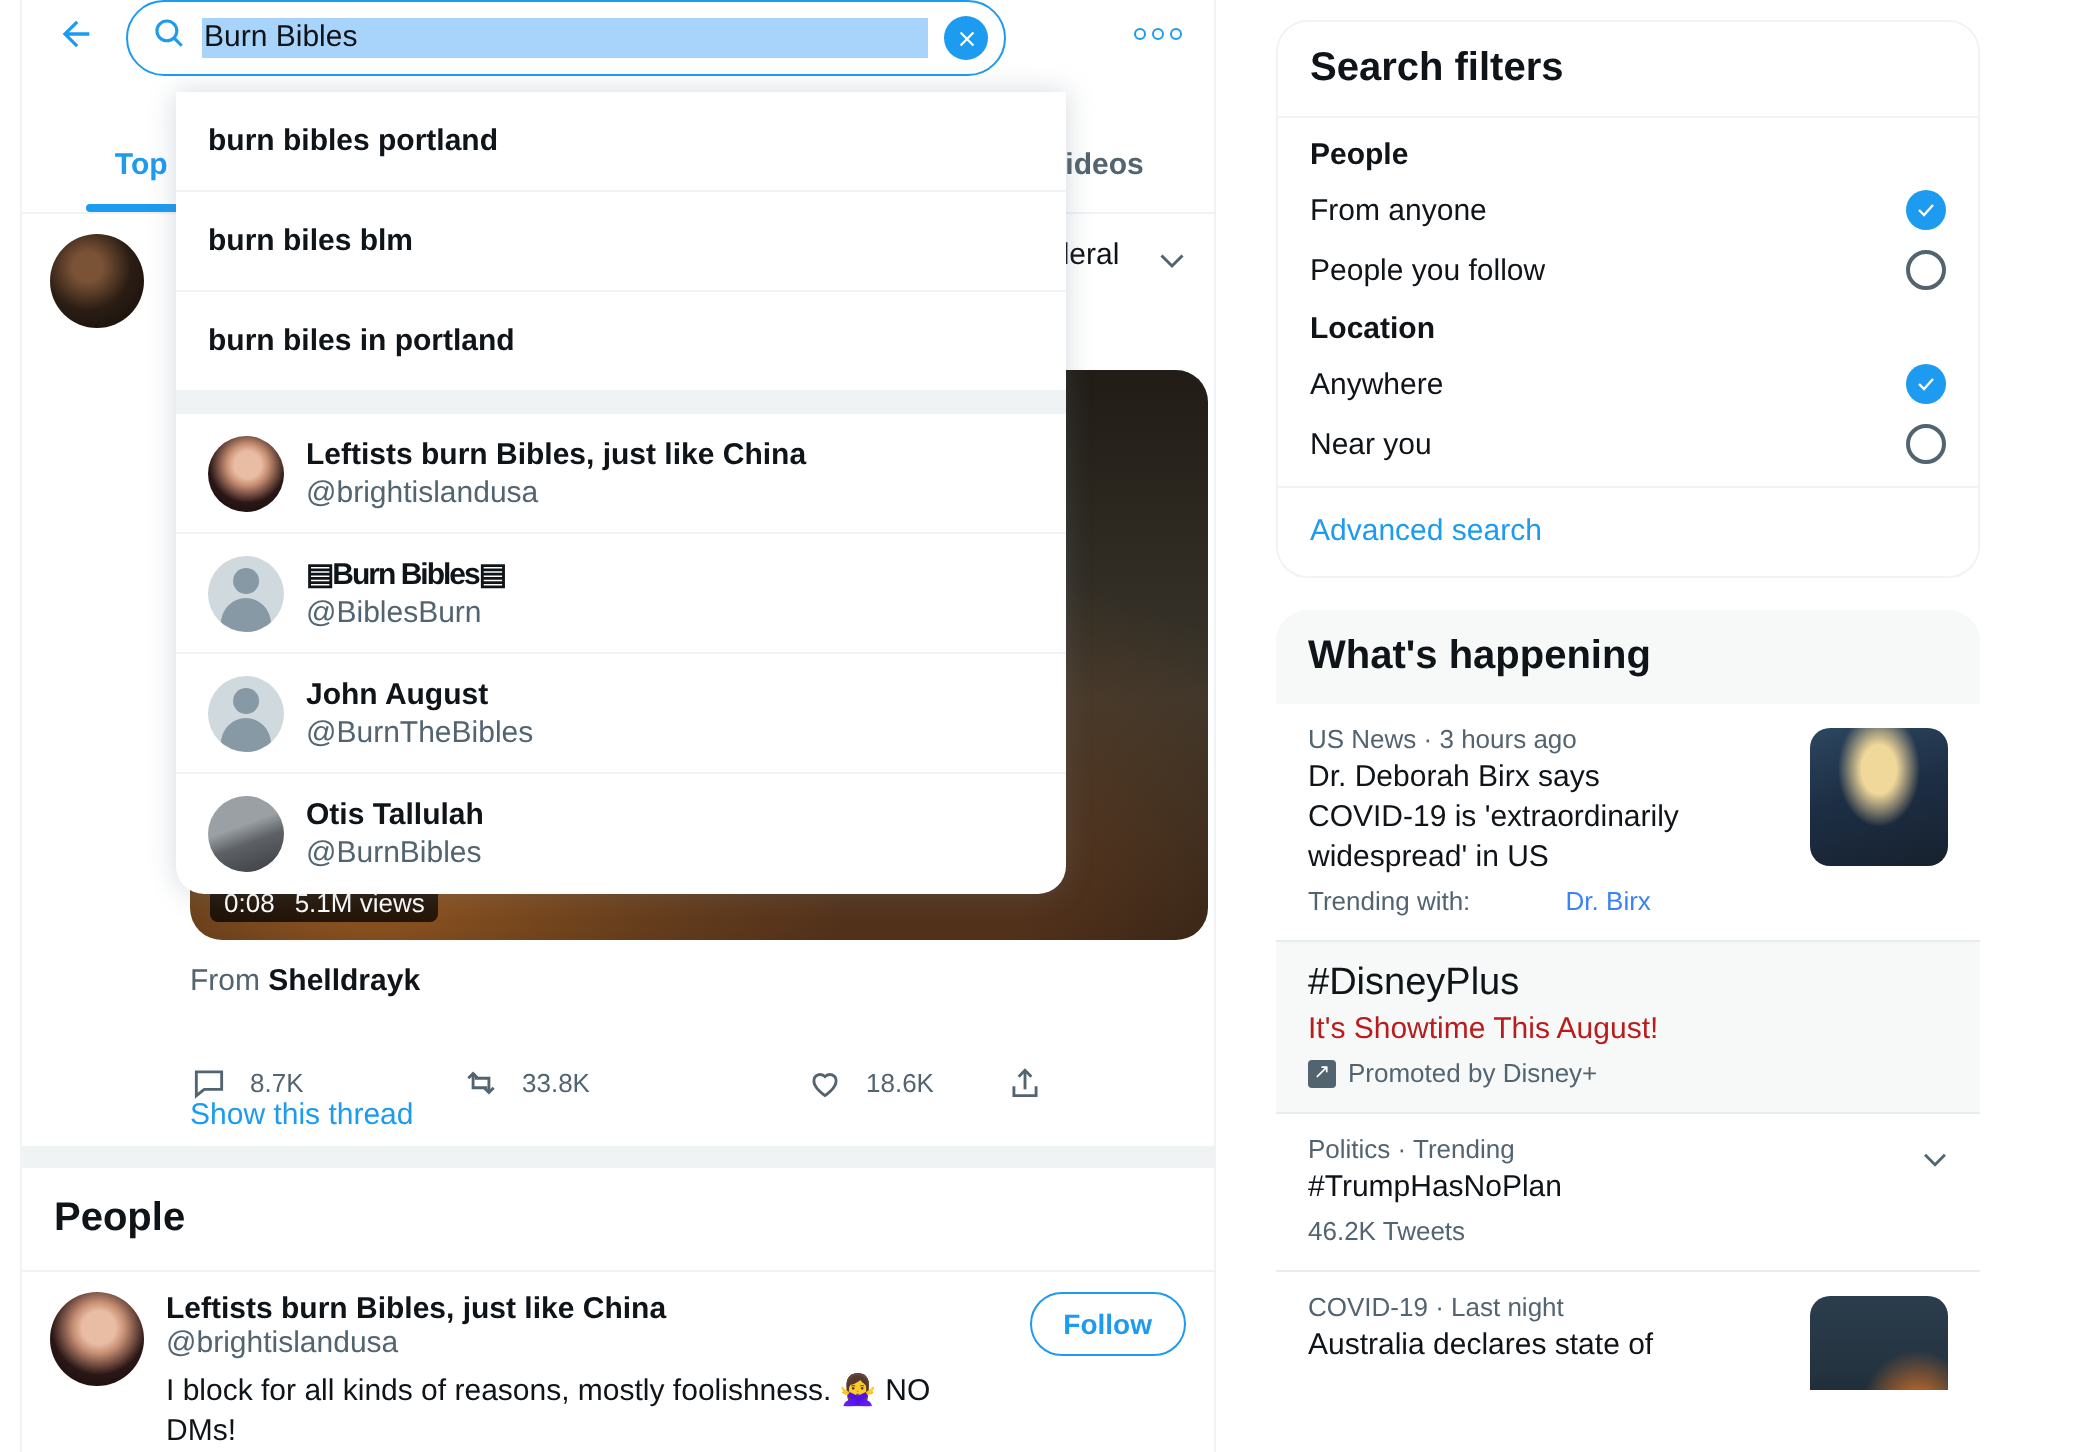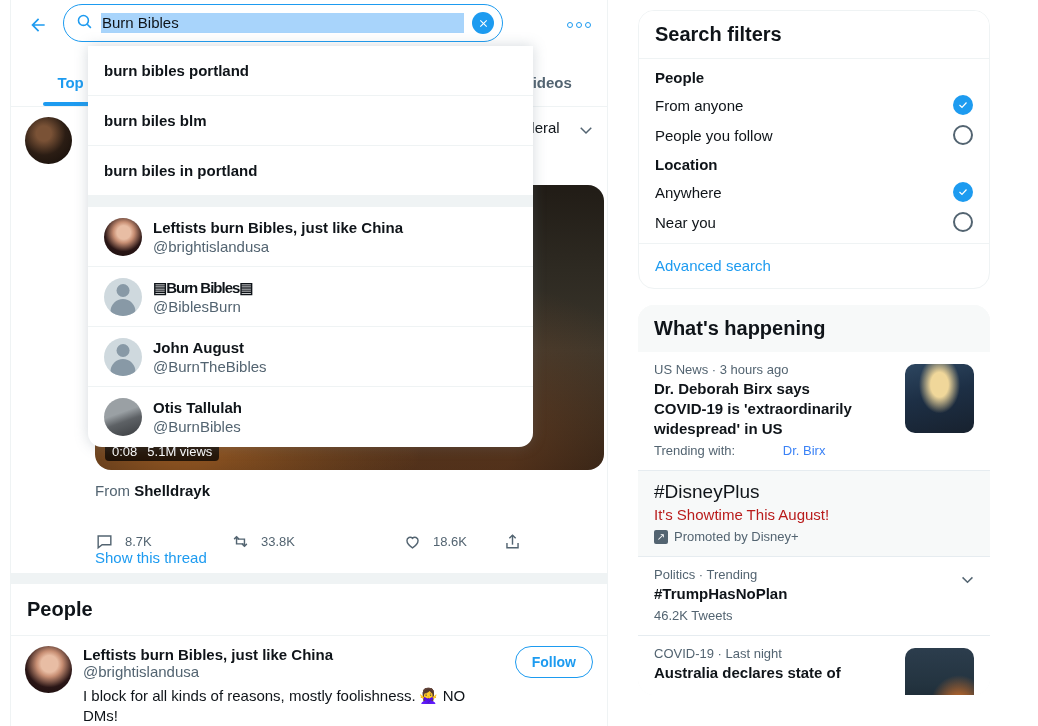--- a/index.html
+++ b/index.html
@@ -11,21 +11,21 @@
     color: #0f1419;
   }
   #root { position: relative; width: 1038px; height: 726px; }
 
   
   .main-col {
     position: absolute; left: 10px; top: 0; width: 598px; height: 726px;
     border-left: 1px solid #eff3f4; border-right: 1px solid #eff3f4;
     background: #fff;
   }
-  .top-bar { height: 58px; display: flex; align-items: flex-end; padding: 16px 10px; gap: 8px; }
+  .top-bar { height: 58px; display: flex; align-items: flex-start; padding: 0 10px; gap: 8px; }
   .back-btn {
     width: 34px; height: 34px; border-radius: 50%;
     display: flex; align-items: center; justify-content: center;
     flex: 0 0 34px; cursor: pointer;
   }
   .back-btn svg { width: 20px; height: 20px; fill: #1d9bf0; }
   .search-wrap {
     position: relative; flex: 1 1 auto; height: 38px; max-width: 440px;
   }
   .search-field {
@@ -168,21 +168,21 @@
     display: flex; align-items: center; justify-content: center;
   }
   .radio-on svg { width: 12px; height: 12px; stroke: #fff; stroke-width: 2.4; fill: none; }
   .radio-off { width: 20px; height: 20px; border-radius: 50%; border: 2px solid #536471; }
   .adv-wrap { border-top: 1px solid #eff3f4; padding: 13px 16px; }
   .adv-link { font-size: 15px; color: #1d9bf0; cursor: pointer; }
 
   .trend-item { padding: 10px 16px 12px; border-bottom: 1px solid #e6ecf0; position: relative; cursor: pointer; }
   .trend-item:last-child { border-bottom: none; }
   .tr-meta { font-size: 13px; color: #536471; }
-  .tr-title { font-size: 15px; font-weight: bold; line-height: 20px; margin-top: 2px; padding-right: 120px; }
+  .tr-title { font-size: 15px; font-weight: normal; line-height: 20px; margin-top: 2px; padding-right: 120px; }
   .tr-sub { font-size: 13px; color: #536471; margin-top: 4px; }
   .tr-sub a { color: #3b82f6; text-decoration: none; padding-left: 44px; }
   .tr-thumb { position: absolute; right: 16px; top: 12px; width: 69px; height: 69px; border-radius: 10px; overflow: hidden; }
   .th-birx {
     background:
       radial-gradient(ellipse at 50% 30%, #f0d79a 0 18%, rgba(0,0,0,0) 42%),
       linear-gradient(165deg,#2d4660 0%,#1d2f45 45%,#17212e 100%);
   }
   .th-city {
     background:

